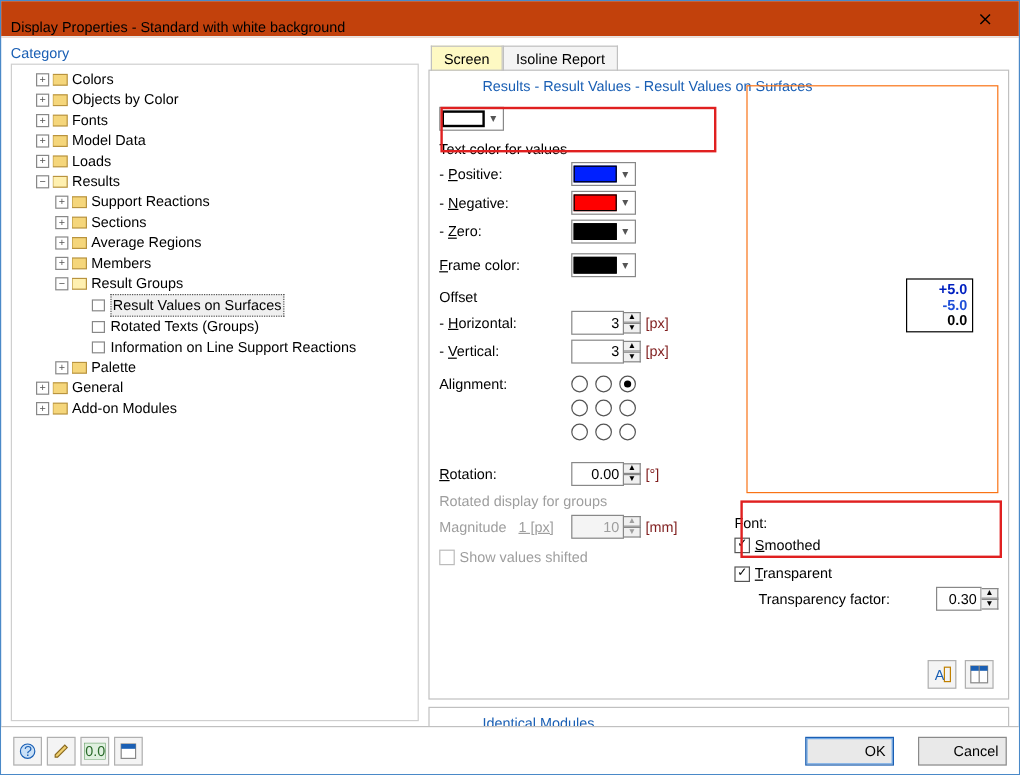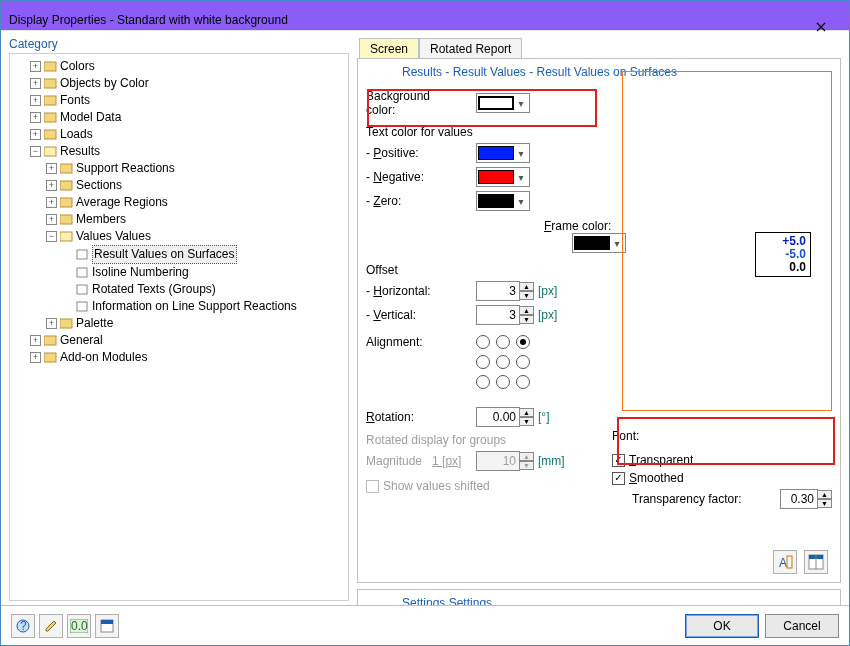--- a/index.html
+++ b/index.html
@@ -1,18 +1,18 @@
 <!DOCTYPE html>
 <html><head>
 <meta charset="utf-8">
 <style>
   * { box-sizing: border-box; font-family: "Segoe UI", Tahoma, sans-serif; font-size: 12px; }
   body { margin:0; background:#fff; }
   .window { width:850px; height:646px; border:1px solid #4a89c8; position:relative; background:#fff; }
-  .titlebar { height:30px; background:#8b5cf6; display:flex; align-items:flex-start; padding:12px 8px; border-bottom:1px solid #e5e5e5; }
+  .titlebar { height:30px; background:#c2410c; display:flex; align-items:flex-end; padding:0 8px; border-bottom:1px solid #e5e5e5; }
   .title { flex:1; color:#000; }
   .close { width:40px; height:28px; display:flex; align-items:center; justify-content:center; }
   .body { display:flex; height:570px; padding:6px 8px 0 8px; gap:8px; }
   .panel-left { width:340px; }
   .panel-right { flex:1; }
   .group-label { color:#1a5fb4; margin-bottom:2px; }
   .group-box { border:1px solid #cfcfcf; padding:4px; height:548px; overflow:auto; position:relative; }
   .tree { line-height:17px; color:#000; }
   .tree ul { list-style:none; margin:0; padding-left:16px; }
   .tnode { display:flex; align-items:center; gap:3px; white-space:nowrap; }
@@ -29,39 +29,39 @@
   .lab { width:110px; color:#000; }
   .lab u { text-decoration:underline; }
   .disabled { color:#9e9e9e; }
   .color-combo { width:54px; height:20px; border:1px solid #888; display:flex; align-items:center; padding:1px; background:#fff; }
   .cswatch { flex:1; height:14px; border:1px solid #000; }
   .cdrop { width:14px; text-align:center; color:#555; font-size:10px; }
   .spin { display:flex; align-items:center; }
   .spin input { width:44px; height:20px; text-align:right; padding-right:3px; border:1px solid #888; }
   .spin .ud { width:14px; display:flex; flex-direction:column; }
   .spin .ud div { height:9px; border:1px solid #888; border-left:none; font-size:7px; line-height:7px; text-align:center; background:#f0f0f0; cursor:pointer; }
-  .unit { margin-left:4px; color:#0f766e; }
+  .unit { margin-left:4px; color:#7f1d1d; }
   .radio-grid { display:grid; grid-template-columns:repeat(3,18px); grid-auto-rows:18px; gap:2px; }
   .radio-grid div { width:14px; height:14px; border:1px solid #555; border-radius:50%; background:#fff; display:flex; align-items:center; justify-content:center; cursor:pointer; }
   .radio-grid div.on::after { content:""; width:6px; height:6px; background:#000; border-radius:50%; }
   .chk { width:13px; height:13px; border:1px solid #555; margin-right:4px; display:inline-flex; align-items:center; justify-content:center; font-size:10px; line-height:10px; cursor:pointer; }
   .chk.on::after { content:"✓"; }
   .preview { position:absolute; right:8px; top:12px; width:210px; height:340px; border:1px solid #f97316;font-weight:bold; }
   .preview-box { position:absolute; right:20px; top:160px; width:56px; border:1px solid #000; background:#fff; padding:2px 4px; font-family:"Courier New",monospace; font-size:11px; text-align:right; line-height:13px; }
   .preview-box .pos { color:#0020c0; }
   .preview-box .neg { color:#1d4ed8; }
   .hl { border:2px solid #e02020; padding:4px; }
   .hl1 { position:absolute; left:366px; top:88px; width:230px; height:38px; pointer-events:none; }
   .hl2 { position:absolute; right:14px; top:416px; width:218px; height:48px; pointer-events:none; }
   .font-block { position:absolute; right:8px; top:370px; width:220px; }
   .icon-btn { width:24px; height:24px; border:1px solid #b0b0b0; background:#f4f4f4; display:inline-flex; align-items:center; justify-content:center; cursor:pointer; margin-right:4px; }
   .identical { border:1px solid #c0c0c0; padding:6px 8px; margin-top:6px; }
   .footer { position:absolute; left:0; right:0; bottom:0; height:40px; border-top:1px solid #c0c0c0; display:flex; align-items:center; padding:0 10px; background:#fff; }
   .footer .spacer { flex:1; }
-  .btn { min-width:74px; height:24px; border:1px solid #8a8a8a; background:#e9e9e9; margin-left:6px; cursor:pointer; }
+  .btn { min-width:74px; height:24px; border:1px solid #8a8a8a; background:#e9e9e9; margin-left:20px; cursor:pointer;text-align:right; }
   .btn.primary { border:1px solid #1a5fb4; box-shadow:inset 0 0 0 1px #6fa8e6; }
 </style>
 </head>
 <body>
 
 <div class="window">
 
   <div class="titlebar">
     <span class="title">Display Properties - Standard with white background</span>
     <div class="close">
@@ -167,39 +167,30 @@
                       </svg>
                       <span>Members</span>
                     </div>
                   </li>
                 <li>
                   <div class="tnode">
                       <span class="toggle">−</span>
                       <svg class="ticon">
                         <rect x="0" y="1" width="12" height="9" fill="#fff0b0" stroke="#b8933e"></rect>
                       </svg>
-                      <span>Values Values</span>
+                      <span>Result Groups</span>
                     </div>
                   <ul>
                     <li>
                         <div class="tnode">
                           <span class="no-toggle"></span>
                           <svg class="ticon">
                             <rect x="1" y="1" width="10" height="9" fill="#fff" stroke="#888"></rect>
                           </svg>
                           <span class="sel">Result Values on Surfaces</span>
-                        </div>
-                      </li>
-                    <li>
-                        <div class="tnode">
-                          <span class="no-toggle"></span>
-                          <svg class="ticon">
-                            <rect x="1" y="1" width="10" height="9" fill="#fff" stroke="#888"></rect>
-                          </svg>
-                          <span>Isoline Numbering</span>
                         </div>
                       </li>
                     <li>
                         <div class="tnode">
                           <span class="no-toggle"></span>
                           <svg class="ticon">
                             <rect x="1" y="1" width="10" height="9" fill="#fff" stroke="#888"></rect>
                           </svg>
                           <span>Rotated Texts (Groups)</span>
                         </div>
@@ -245,30 +236,26 @@
                 </div>
               </li>
           </ul>
         </div>
       </div>
     </div>
 
     <div class="panel-right">
       <div class="tabs">
         <div class="tab active">Screen</div>
-        <div class="tab">Rotated Report</div>
+        <div class="tab">Isoline Report</div>
       </div>
       <div class="tab-body">
         <div class="section-title">Results - Result Values - Result Values on Surfaces</div>
 
         <div class="row" style="margin-top:10px;">
-          <div class="lab">
-            <span>Background</span><br>
-            <span>color:</span>
-          </div>
           <div class="color-combo">
             <div class="cswatch" style="background:#fff;border:2px double #000;"></div>
               <div class="cdrop">▾</div>
           </div>
         </div>
 
         <div style="margin-top:8px;">Text color for values</div>
         <div class="row">
           <div class="lab">- <u>P</u>ositive:</div>
           <div class="color-combo">
@@ -284,21 +271,21 @@
             </div>
         </div>
         <div class="row">
           <div class="lab">- <u>Z</u>ero:</div>
           <div class="color-combo">
               <div class="cswatch" style="background:#000000"></div>
               <div class="cdrop">▾</div>
             </div>
         </div>
 
-        <div class="row" style="margin-top:8px;flex-direction:column;">
+        <div class="row" style="margin-top:8px;">
           <div class="lab"><u>F</u>rame color:</div>
           <div class="color-combo">
               <div class="cswatch" style="background:#000000"></div>
               <div class="cdrop">▾</div>
             </div>
         </div>
 
         <div style="margin-top:10px;">Offset</div>
         <div class="row">
           <div class="lab">- <u>H</u>orizontal:</div>
@@ -371,27 +358,27 @@
         <div class="preview">
           <div class="preview-box">
             <div class="pos">+5.0</div>
             <div class="neg">-5.0</div>
             <div>0.0</div>
           </div>
         </div>
 
         <div class="font-block">
           <div>Font:</div>
+          <div class="row">
+              <span class="chk on"></span>
+              <span><u>S</u>moothed</span>
+            </div>
           <div class="row" style="margin-top:10px;">
               <span class="chk on"></span>
               <span><u>T</u>ransparent</span>
-            </div>
-          <div class="row">
-              <span class="chk on"></span>
-              <span><u>S</u>moothed</span>
             </div>
           <div class="row" style="padding-left:20px;">
             <span style="flex:1;">Transparency factor:</span>
             <div class="spin">
                 <input style="width: 38px;" value="0.30">
                 <div class="ud">
                   <div>▲</div>
                   <div>▼</div>
                 </div>
               </div>
@@ -410,21 +397,21 @@
                 <rect x="1" y="1" width="14" height="14" fill="#fff" stroke="#888"></rect>
                 <rect x="1" y="1" width="14" height="4" fill="#1a5fb4"></rect>
                 <line x1="8" y1="1" x2="8" y2="15" stroke="#888"></line>
               </svg>
             </span>
         </div>
 
       </div>
 
       <div class="identical" style="height:auto;">
-        <div class="section-title">Settings Settings</div>
+        <div class="section-title">Identical Modules</div>
         <div class="row">
             <span class="chk on"></span>
             <span><u>F</u>or screen and printout report</span>
           </div>
       </div>
     </div>
   </div>
 
   <div class="hl hl1"></div>
   <div class="hl hl2"></div>

